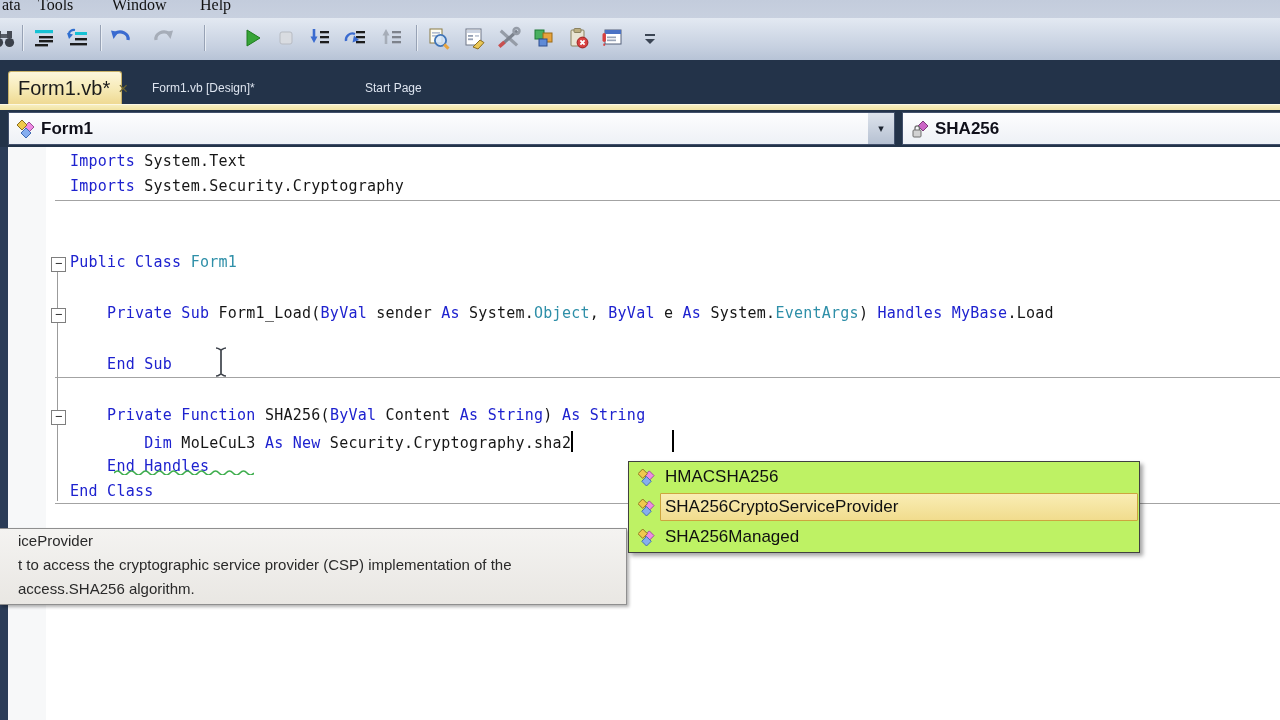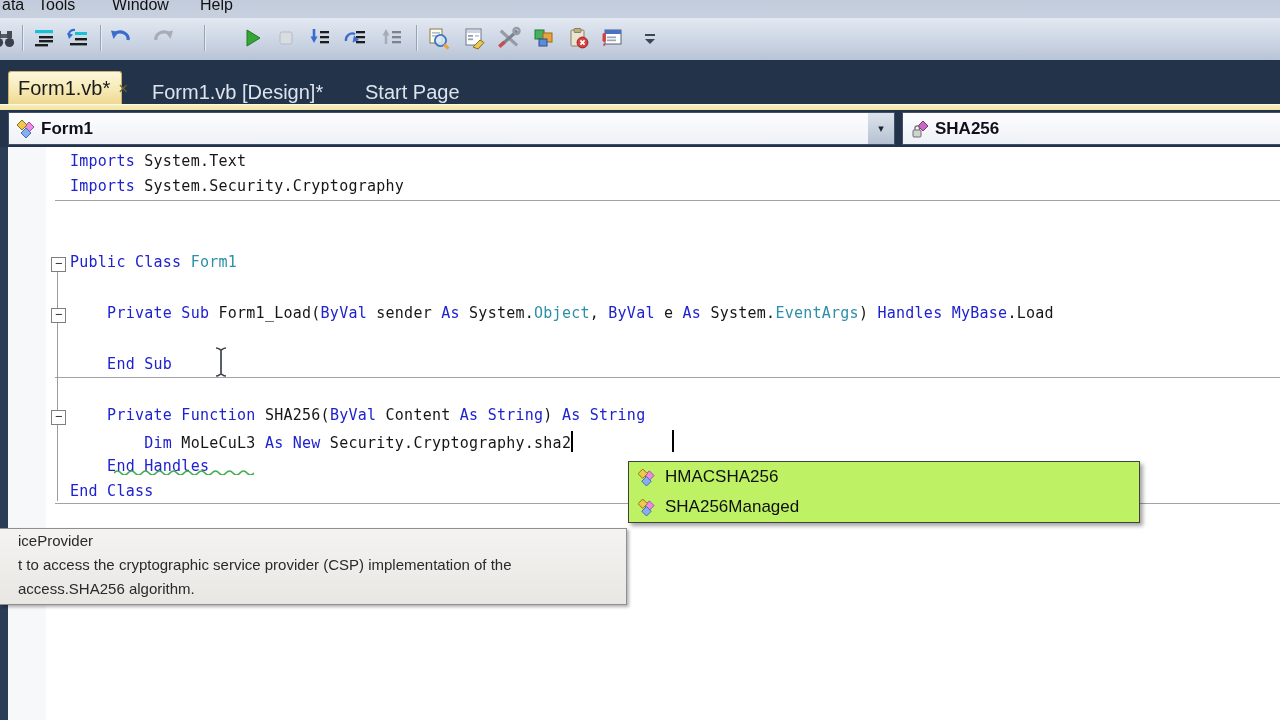--- a/index.html
+++ b/index.html
@@ -2,21 +2,21 @@
 <html><head>
 <meta charset="utf-8">
 <style>
   html,body{margin:0;padding:0;}
   body{width:1280px;height:720px;overflow:hidden;position:relative;
        font-family:"Liberation Sans",sans-serif;background:#fff;}
   .abs{position:absolute;}
 
   
   #menubar{left:0;top:0;width:1280px;height:32px;overflow:hidden;
-    background:linear-gradient(#c3ccdc,#ccd4e2);}
+    background:linear-gradient(#c3ccdc,#ccd4e2);font-family:Liberation Serif, serif;}
   .menu-item{position:absolute;top:-4px;font-size:16px;color:#111;font-weight:400;}
 
   
   #toolbar{left:0;top:18px;width:1280px;height:42px;overflow:hidden;
     background:linear-gradient(#e3e9f2,#c6d0e0 70%,#b7c3d6);
     border-bottom:1px solid #8d99ad;}
   .tbtn{position:absolute;top:5px;width:28px;height:30px;display:flex;align-items:center;justify-content:center;}
   .tbtn svg{width:24px;height:24px;}
   .tsep{position:absolute;top:7px;width:1px;height:26px;background:#97a2b5;box-shadow:1px 0 0 #e8edf4;}
   .tcaret{position:absolute;top:17px;width:0;height:0;border-left:4px solid transparent;
@@ -25,22 +25,22 @@
   .caret-dim{border-top-color:#9aa3b1;}
 
   
   #tabstrip{left:0;top:60px;width:1280px;height:50px;background:#233349;}
   #active-tab{position:absolute;left:8px;top:11px;width:112px;height:33px;
     background:linear-gradient(#fdf7dc,#f6e9b4 55%,#eed890);
     border-radius:3px 3px 0 0;border:1px solid #c9b268;border-bottom:none;
     display:flex;align-items:center;}
   #active-tab .lbl{font-size:20px;color:#1b1b1b;padding-left:9px;}
   #tab-close{margin-left:8px;font-size:17px;color:#6d6430;line-height:1;}
-  .idle-tab{position:absolute;top:11px;height:33px;display:flex;align-items:flex-end;
-    font-size:20px;color:#dde4ef;}
+  .idle-tab{position:absolute;top:11px;height:33px;display:flex;align-items:center;
+    font-size:12px;color:#dde4ef;}
   #yellow-strip{position:absolute;left:0;top:44px;width:1280px;height:6px;
     background:linear-gradient(#f7eec0,#f0e19c);border-top:1px solid #fdf8e2;}
 
   
   #navbar{left:0;top:110px;width:1280px;height:37px;background:#233349;}
   .combo{position:absolute;top:2px;height:31px;background:linear-gradient(#fdfdfe,#eef1f6);
     border:1px solid #42506b;display:flex;align-items:center;}
   #combo-left{left:8px;width:860px;}
   #combo-right{left:902px;width:378px;border-right:none;}
   .combo .val{font-size:17px;font-weight:700;color:#10101a;margin-left:6px;}
@@ -316,20 +316,29 @@
 <div id="intellisense" class="abs">
     <div class="is-row">
       <svg viewBox="0 0 18 18">
         <polygon points="12,2 17,7 12,12 7,7" fill="#ee8ae4" stroke="#9c4f97"></polygon>
         <polygon points="9,8 14,13 9,18 4,13" fill="#86aef0" stroke="#3f6bb3"></polygon>
         <polygon points="5,0 10,5 5,10 0,5" fill="#efc94c" stroke="#8a6d1f"></polygon>
       </svg>
       <span class="is-label">HMACSHA256</span>
     </div>
     <div class="is-row">
+      <div class="is-sel-bg"></div>
       <svg viewBox="0 0 18 18">
         <polygon points="12,2 17,7 12,12 7,7" fill="#ee8ae4" stroke="#9c4f97"></polygon>
         <polygon points="9,8 14,13 9,18 4,13" fill="#86aef0" stroke="#3f6bb3"></polygon>
         <polygon points="5,0 10,5 5,10 0,5" fill="#efc94c" stroke="#8a6d1f"></polygon>
       </svg>
+      <span class="is-label">SHA256CryptoServiceProvider</span>
+    </div>
+    <div class="is-row">
+      <svg viewBox="0 0 18 18">
+        <polygon points="12,2 17,7 12,12 7,7" fill="#ee8ae4" stroke="#9c4f97"></polygon>
+        <polygon points="9,8 14,13 9,18 4,13" fill="#86aef0" stroke="#3f6bb3"></polygon>
+        <polygon points="5,0 10,5 5,10 0,5" fill="#efc94c" stroke="#8a6d1f"></polygon>
+      </svg>
       <span class="is-label">SHA256Managed</span>
     </div>
   </div>
 
 </body></html>

